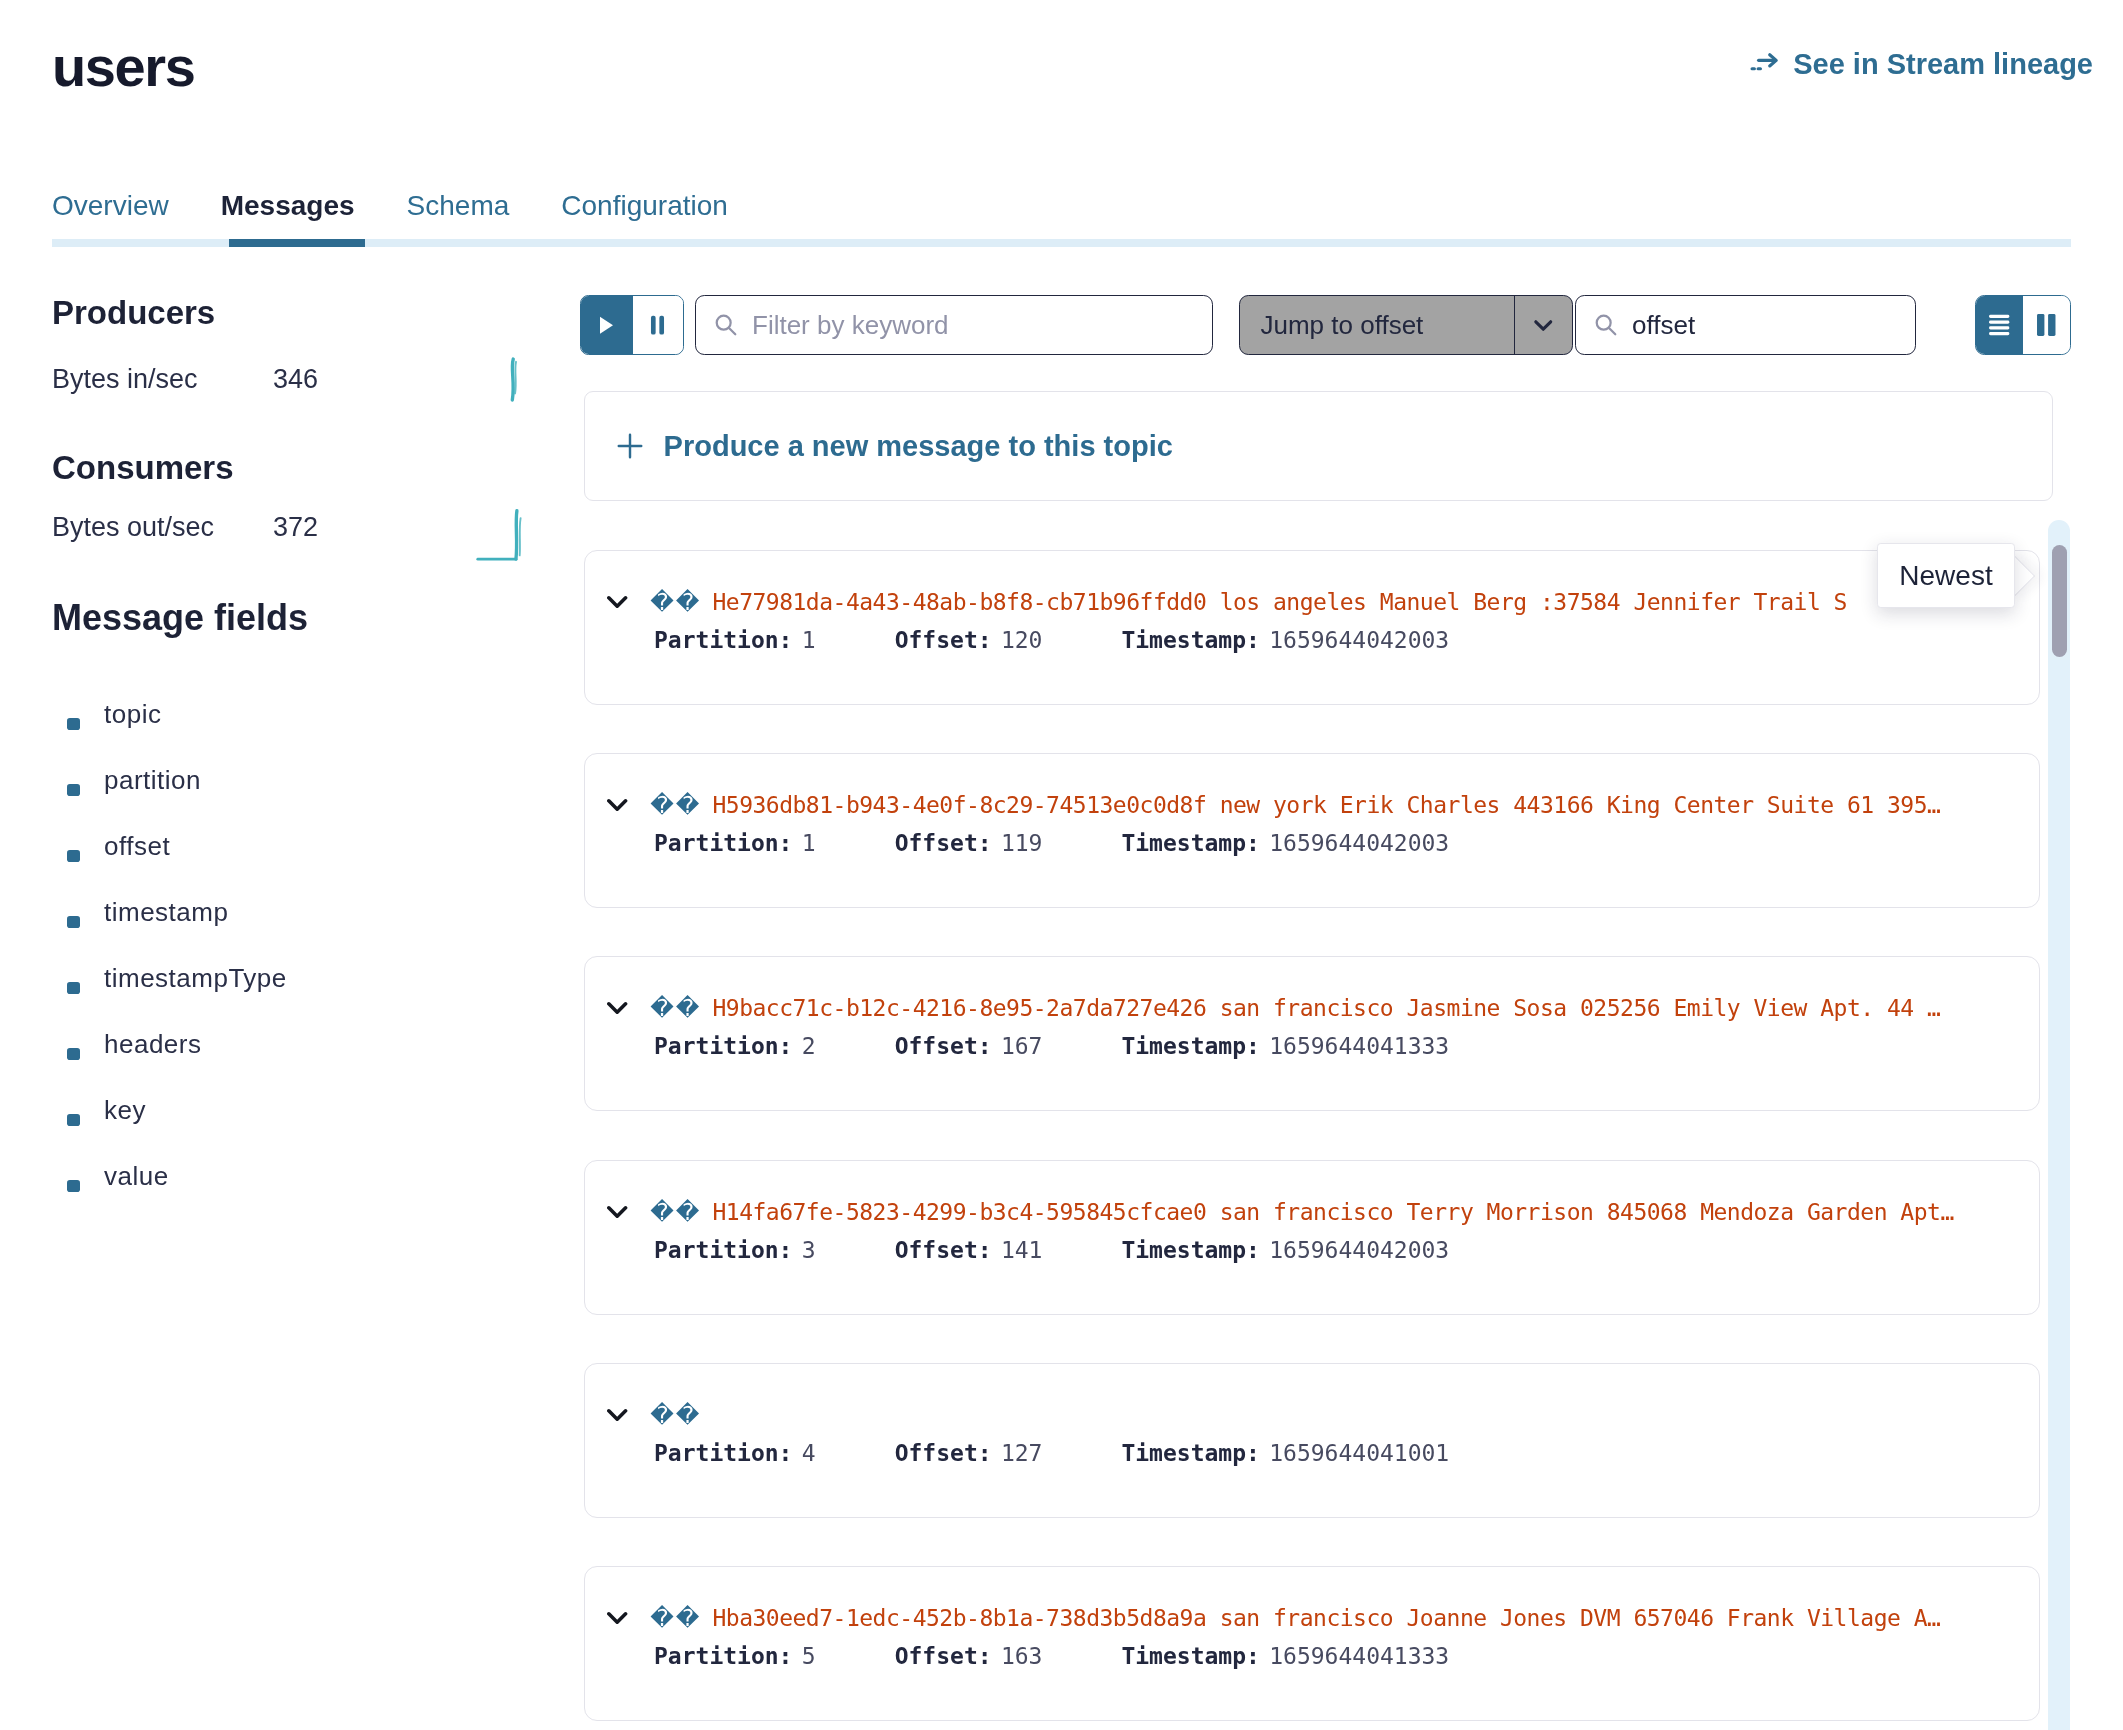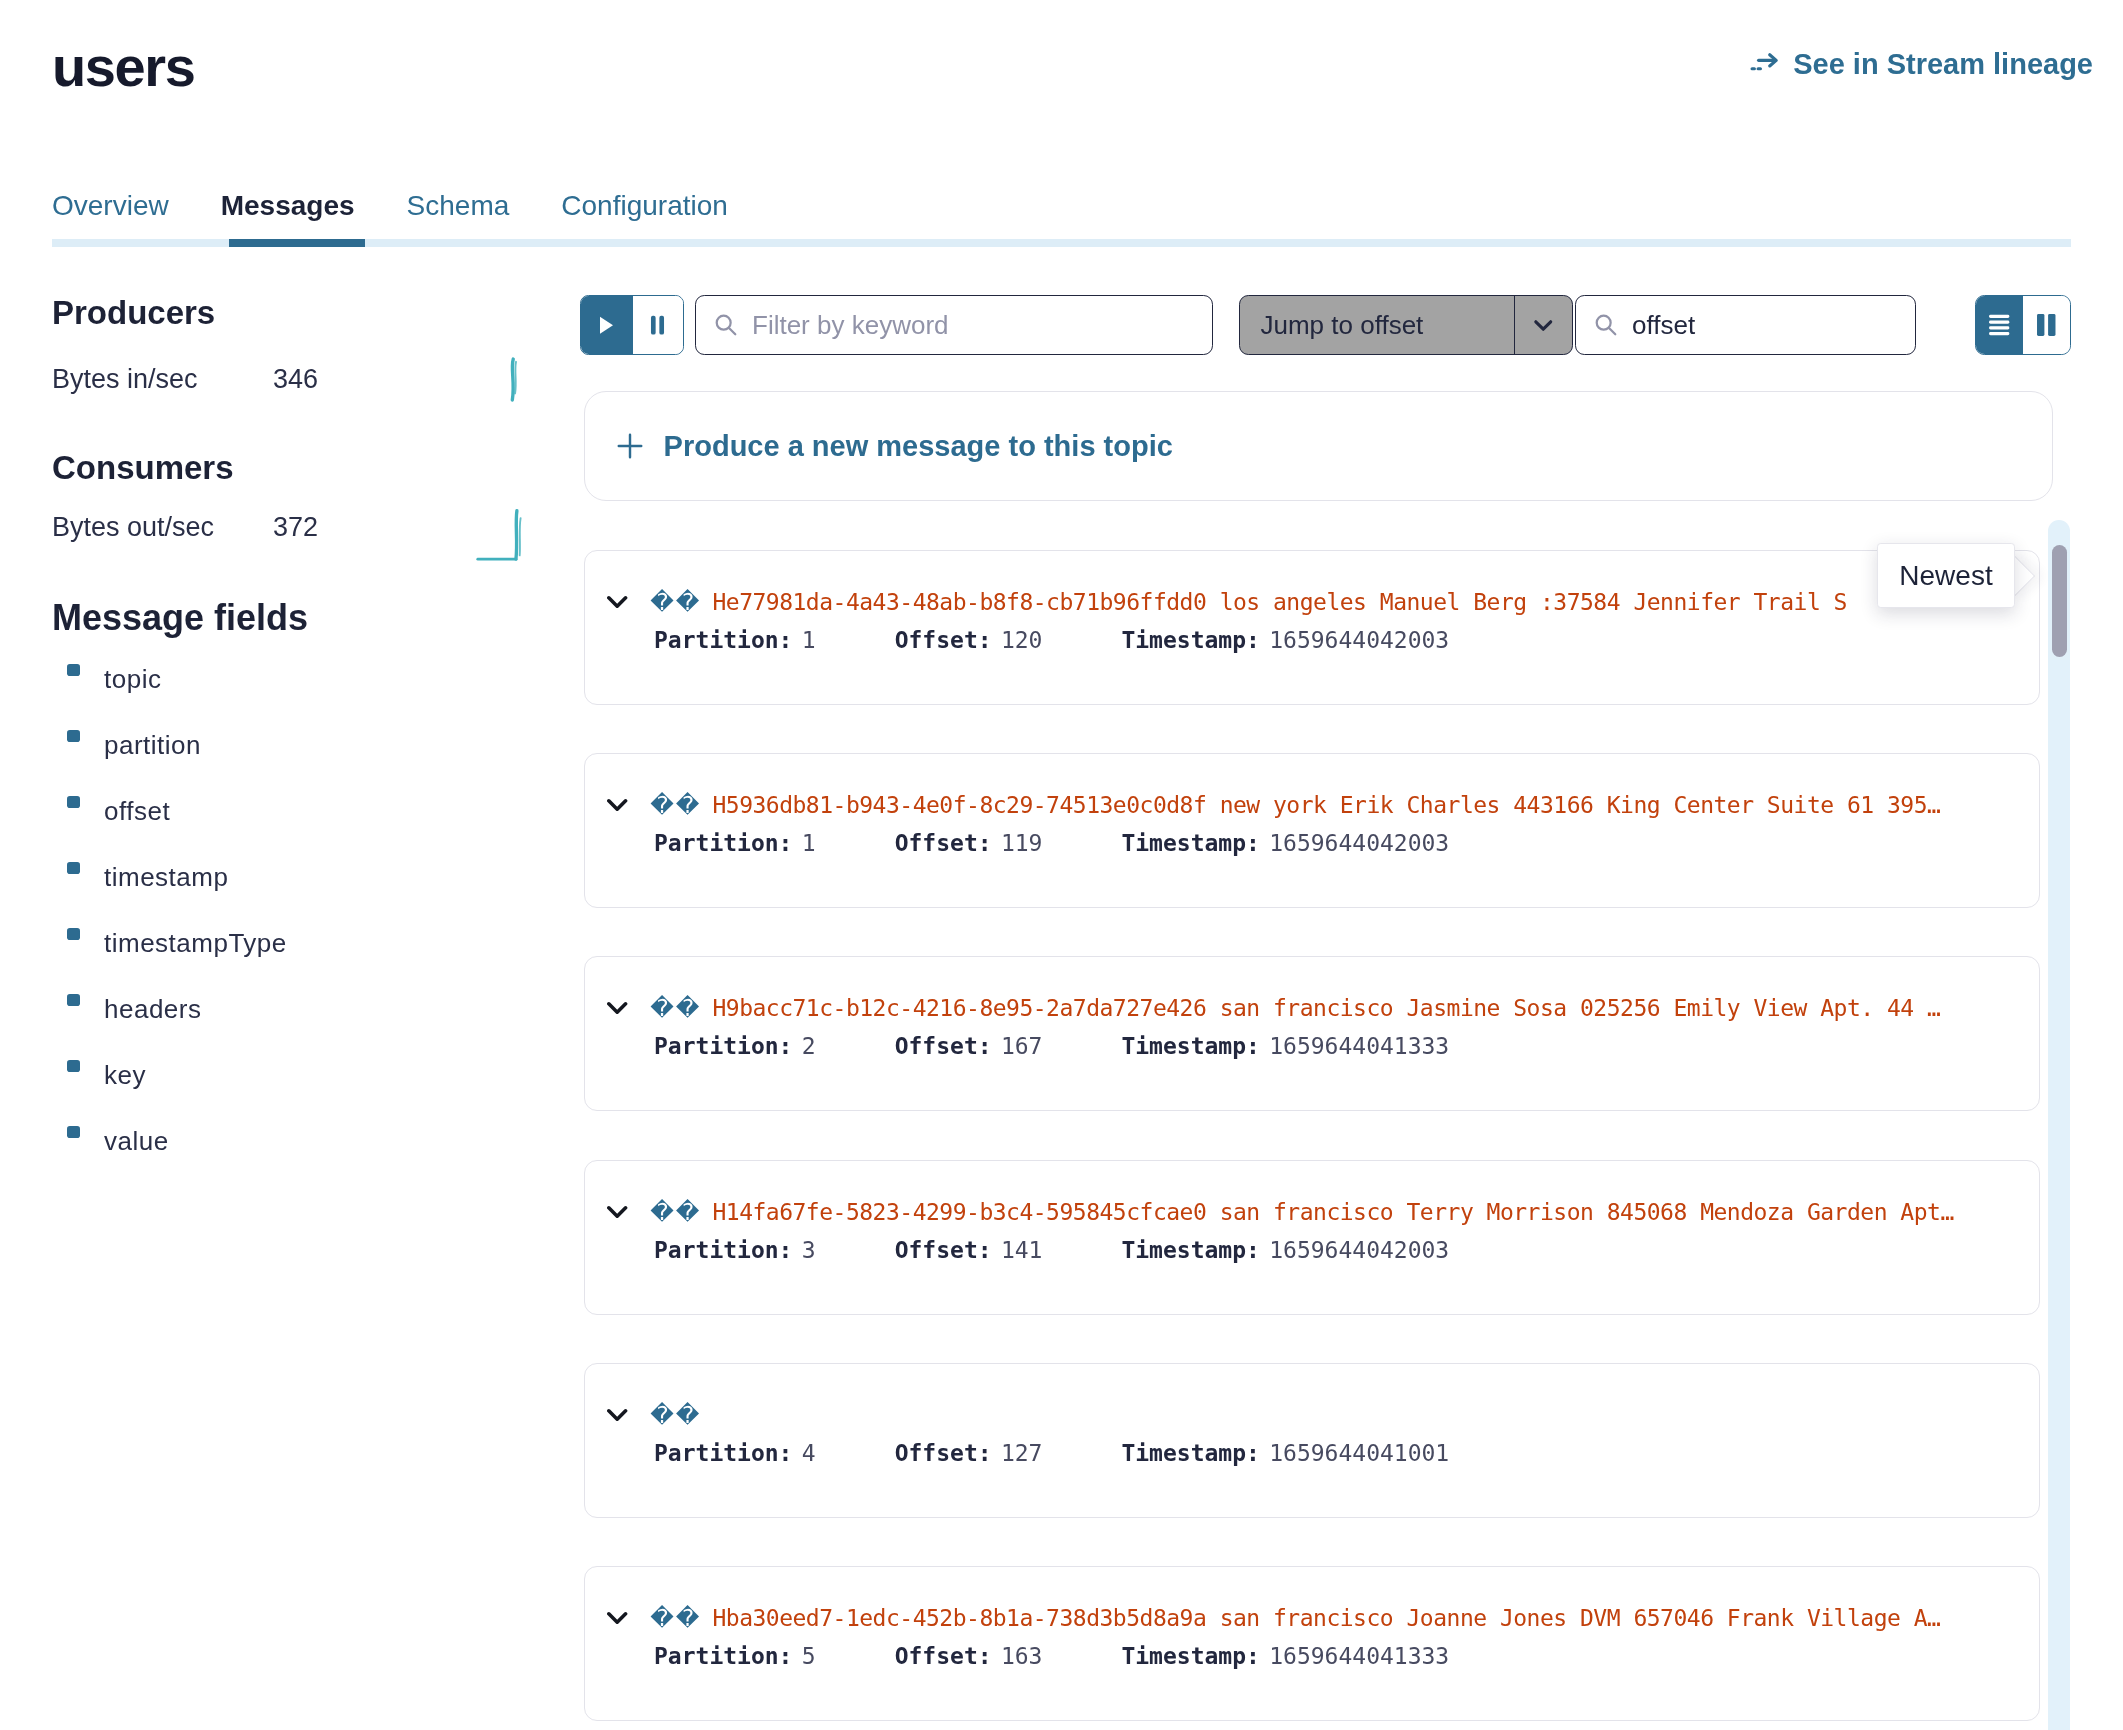--- a/index.html
+++ b/index.html
@@ -19,21 +19,21 @@
   .tab-track { position:absolute; left:52px; top:239px; width:2019px; height:8.4px; background:#ddedf7; }
   .tab-active-bar { position:absolute; left:177px; top:0; width:136px; height:8.4px; background:#2d6b90; }
 
   
   .side-heading { position:absolute; left:52px; font-size:33px; font-weight:700; color:#1d2236; }
   .metric-row { position:absolute; left:52px; width:308px; display:flex; font-size:27px; color:#2a2f47; }
   .metric-label { width:221px; }
   .sparkline { position:absolute; }
   .mf-heading { position:absolute; left:52px; top:597px; font-size:36px; font-weight:700; color:#1d2236; }
   .mf-list { position:absolute; left:67px; top:664px; }
-  .mf-item { display:flex; align-items:flex-start; height:66px; }
+  .mf-item { display:flex; align-items:flex-end; height:66px; }
   .mf-bullet { width:13px; height:12px; border-radius:2.8px; background:#2d6b90; margin-right:24px; flex:0 0 auto; }
   .mf-label { font-size:26px; color:#2a2f47; letter-spacing:0.5px; }
 
   
   .toolbar-el { position:absolute; top:295px; height:60px; }
   .playpause { left:580px; width:104px; border:1.9px solid #2d6b90; border-radius:8.4px; display:flex; overflow:hidden; background:#fff; }
   .pp-btn { flex:1; display:flex; align-items:center; justify-content:center; cursor:pointer; }
   .pp-play { background:#2d6b90; border-right:1.9px solid #2d6b90; }
   .pp-pause { background:#fff; }
   .tb-input { border:1.9px solid #22273e; border-radius:9.3px; background:#fff; display:flex; align-items:center; padding:0 17px; gap:13px; }
@@ -45,21 +45,21 @@
   .jump-caret { width:58px; border-left:1.9px solid #22273e; display:flex; align-items:center; justify-content:center; }
   .offset-box { left:1575px; width:341px; }
   .offset-box input { border:none; outline:none; font-size:26px; color:#22273e; width:100%; font-family:"Liberation Sans",sans-serif; }
   .view-toggle { left:1975px; width:96px; border:1.9px solid #2d6b90; border-radius:9.3px; display:flex; overflow:hidden; background:#fff; }
   .vt-btn { flex:1; display:flex; align-items:center; justify-content:center; cursor:pointer; }
   .vt-list { background:#2d6b90; }
   .vt-cols { background:#fff; }
 
   
   .produce-card { position:absolute; left:584px; top:391px; width:1469px; height:110px;
-                  border:1.9px solid #e3e3ea; border-radius:22px; background:#fff;
+                  border:1.9px solid #e3e3ea; border-radius:9px; background:#fff;
                   display:flex; align-items:center; padding-left:30px; gap:18.6px; cursor:pointer; }
   .produce-label { font-size:29px; font-weight:700; color:#2d6b90; }
 
   
   .msg-card { position:absolute; left:584px; width:1456px; height:155px;
               border:1.9px solid #e3e3ea; border-radius:13px; background:#fff; overflow:hidden; }
   .msg-row1 { position:absolute; left:20.5px; top:35px; right:9.3px; height:32px;
               display:flex; align-items:center; white-space:nowrap; overflow:hidden; }
   .msg-chevron { margin-right:22.4px; flex:0 0 auto; cursor:pointer; display:flex; }
   .msg-prefix { font-family:"DejaVu Sans","DejaVu Sans Mono",monospace; font-size:23px; color:#2d6b90; margin-right:11.2px; letter-spacing:1.9px; }

